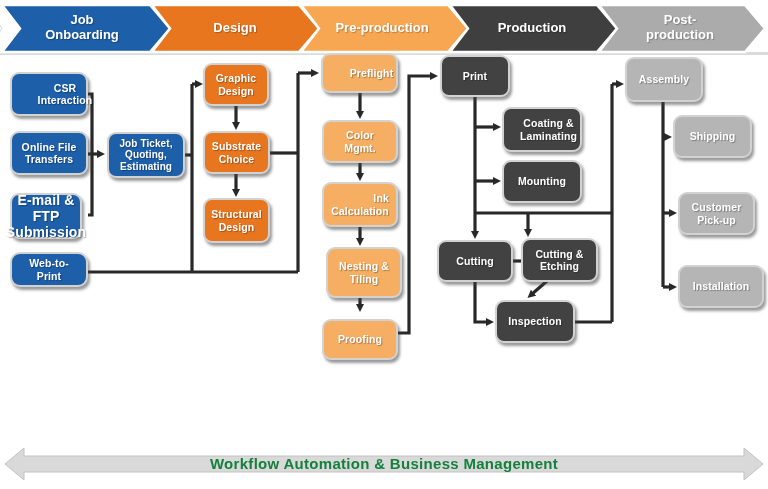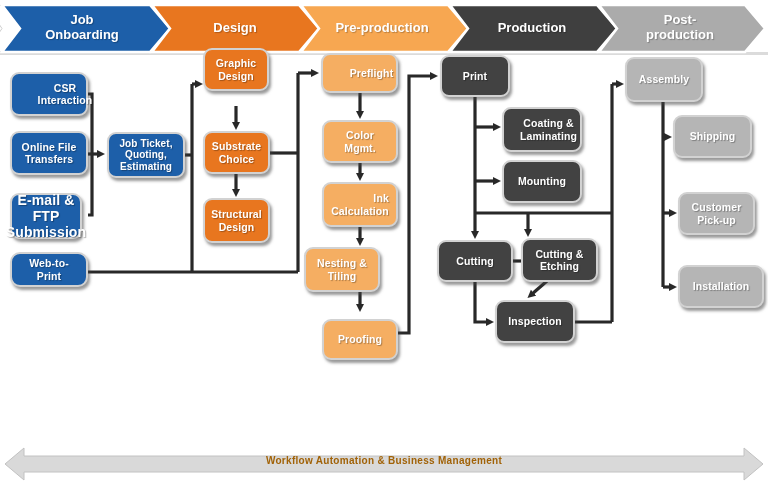--- a/index.html
+++ b/index.html
@@ -20,21 +20,21 @@
     box-shadow:2px 3px 3px rgba(70,70,70,0.55);
     text-shadow:1px 1px 1px rgba(0,0,0,0.3);letter-spacing:0.1px;
   }
   .node.blue{background:#1d5fa9;}
   .node.orange{background:#e8761f;}
   .node.amber{background:#f5ae62;}
   .node.dark{background:#424242;}
   .node.light{background:#b5b5b5;}
   .banner-label{
     position:absolute;left:0;top:455px;width:768px;text-align:center;
-    color:#a16207;font-weight:bold;font-size:10px;letter-spacing:0.3px;pointer-events:none;
+    color:#15803d;font-weight:bold;font-size:15px;letter-spacing:0.3px;pointer-events:none;
   }
 </style>
 </head>
 <body>
 
 <div id="stage">
 
   <svg id="shapes" width="768" height="489" viewBox="0 0 768 489" xmlns="http://www.w3.org/2000/svg">
     <defs>
       <marker id="ah" markerWidth="9" markerHeight="9" refX="2" refY="4" orient="auto" markerUnits="userSpaceOnUse">
@@ -112,33 +112,33 @@
 Transfers</div>
   <div class="node blue" style="left:10px;top:193px;width:72px;height:46px;font-size:14px;text-align:center;">E-mail &amp;
 FTP
 Submission</div>
   <div class="node blue" style="left:10px;top:252px;width:78px;height:35px;border-radius:10px;">Web-to-
 Print</div>
   <div class="node blue" style="left:107px;top:132px;width:78px;height:46px;font-size:10px;">Job Ticket,
 Quoting,
 Estimating</div>
 
-  <div class="node orange" style="left:203px;top:48px;width:66px;height:43px;">Graphic
+  <div class="node orange" style="left:203px;top:63px;width:66px;height:43px;">Graphic
 Design</div>
   <div class="node orange" style="left:203px;top:131px;width:67px;height:43px;">Substrate
 Choice</div>
   <div class="node orange" style="left:203px;top:198px;width:67px;height:45px;">Structural
 Design</div>
 
   <div class="node amber" style="left:321px;top:53px;width:77px;height:40px;padding-left:24px;">Preflight</div>
   <div class="node amber" style="left:322px;top:120px;width:76px;height:43px;">Color
 Mgmt.</div>
   <div class="node amber" style="left:322px;top:182px;width:76px;height:45px;text-align:right;">Ink
 Calculation</div>
-  <div class="node amber" style="left:304px;top:247px;width:76px;height:45px;">Nesting &amp;
+  <div class="node amber" style="left:326px;top:247px;width:76px;height:51px;">Nesting &amp;
 Tiling</div>
   <div class="node amber" style="left:322px;top:313px;width:76px;height:41px;margin-top:6px;">Proofing</div>
 
   <div class="node dark" style="left:440px;top:55px;width:70px;height:42px;">Print</div>
   <div class="node dark" style="left:502px;top:107px;width:80px;height:45px;padding-left:13px;">Coating &amp;
 Laminating</div>
   <div class="node dark" style="left:502px;top:160px;width:80px;height:43px;">Mounting</div>
   <div class="node dark" style="left:437px;top:240px;width:76px;height:42px;">Cutting</div>
   <div class="node dark" style="left:521px;top:238px;width:77px;height:44px;">Cutting &amp;
 Etching</div>

